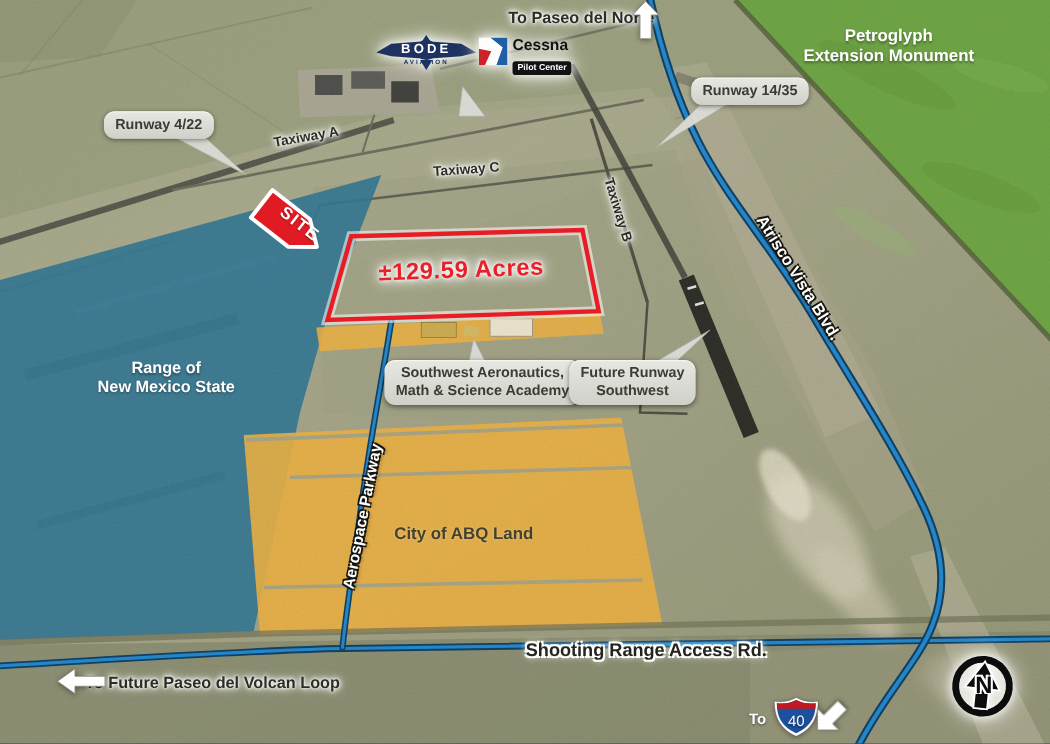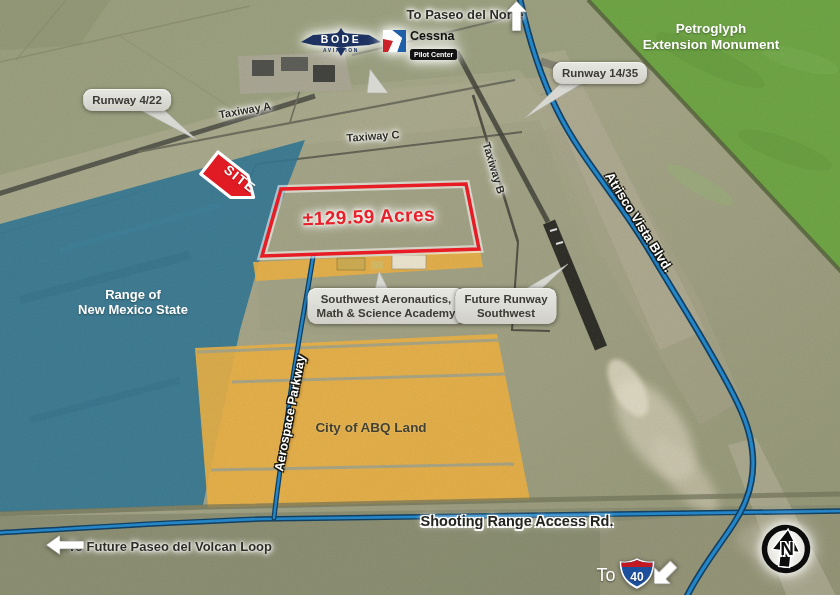--- a/index.html
+++ b/index.html
@@ -26,21 +26,21 @@
   .shoot{font-size:14.5px;color:#24241f;font-weight:bold;
     text-shadow:-1.5px -1.5px 0 #fff,1.5px -1.5px 0 #fff,-1.5px 1.5px 0 #fff,1.5px 1.5px 0 #fff,0 0 5px #fff,0 0 8px rgba(255,255,255,.85);}
   .logo-wrap{position:absolute;z-index:6;filter:drop-shadow(0 0 4px rgba(255,255,255,.95)) drop-shadow(0 0 7px rgba(255,255,255,.8));}
   .bode-name{position:absolute;left:50%;top:11px;transform:translate(-50%,-50%);
     color:#fff;font-weight:bold;font-size:10.5px;letter-spacing:2.5px;}
   .bode-sub{position:absolute;left:50%;top:22px;transform:translate(-50%,-50%);
     color:#1d3260;font-weight:bold;font-size:5px;letter-spacing:1.6px;}
   .cessna-name{color:#111;font-weight:bold;font-size:12.5px;line-height:1;}
   .cessna-badge{margin-top:2px;background:#121212;color:#fff;font-weight:bold;font-size:7px;
     padding:1.5px 4px;border-radius:2.5px;display:inline-block;line-height:1.1;}
-  .i40-num{z-index:7;color:#fff;font-weight:bold;font-size:12px;text-shadow:0 1px 1px rgba(0,0,0,.4);}
+  .i40-num{z-index:7;color:#fff;font-weight:normal;font-size:12px;text-shadow:0 1px 1px rgba(0,0,0,.4);}
   .compass-n{z-index:7;color:#0c0c0c;font-weight:bold;font-size:19px;
     text-shadow:-1.5px -1.5px 0 #fff,1.5px -1.5px 0 #fff,-1.5px 1.5px 0 #fff,1.5px 1.5px 0 #fff;}
   .arrow-svg{position:absolute;z-index:6;filter:drop-shadow(0 1px 2px rgba(0,0,0,.4));}
 </style>
 </head>
 <body>
 
 <div class="stage">
 
 <svg class="bg" width="840" height="595" viewBox="0 0 840 595">
@@ -241,21 +241,21 @@
 
 <div class="lbl outline-white" style="left:290px;top:413px;font-size:12.5px;transform:translate(-50%,-50%) rotate(-79deg);">Aerospace Parkway</div>
 
 <div class="lbl shoot" style="left:517px;top:521px;">Shooting Range Access Rd.</div>
 
 <svg class="arrow-svg" style="left:46px;top:535px;" width="38" height="20" viewBox="0 0 38 20">
   <polygon points="0,10 14,0 14,6 38,6 38,14 14,14 14,20" fill="#fff" stroke="#8a8a80" stroke-width="0.7"></polygon>
 </svg>
 <div class="lbl glow-dark" style="left:170px;top:546px;font-size:13px;">To Future Paseo del Volcan Loop</div>
 
-<div class="lbl" style="left:606px;top:575px;font-size:18px;font-weight:normal;color:#fff;text-shadow:0 1px 2px rgba(0,0,0,.55);">To</div>
+<div class="lbl" style="left:606px;top:575px;font-size:12px;font-weight:bold;color:#fff;text-shadow:0 1px 2px rgba(0,0,0,.55);">To</div>
 
 <svg class="arrow-svg" style="left:618px;top:557px;" width="38" height="33" viewBox="0 0 38 33">
   <path d="M19,1 C14,4 7.5,5 1.5,4 C1.5,14.5 4.5,25.5 19,32 C33.5,25.5 36.5,14.5 36.5,4 C30.5,5 24,4 19,1 Z" fill="#fdfdfd" stroke="rgba(0,0,0,0.3)" stroke-width="0.6"></path>
   <g clip-path="url(#shieldClip2)"></g>
   <clipPath id="shieldClip2">
     <path d="M19,3 C14.5,5.5 8.5,6.3 3.5,5.5 C3.5,14.5 6,23.5 19,29.5 C32,23.5 34.5,14.5 34.5,5.5 C29.5,6.3 23.5,5.5 19,3 Z"></path>
   </clipPath>
   <g clip-path="url(#shieldClip2)">
     <rect x="0" y="0" width="38" height="33" fill="#1c4f9c"></rect>
     <rect x="0" y="2" width="38" height="8" fill="#c21822"></rect>

